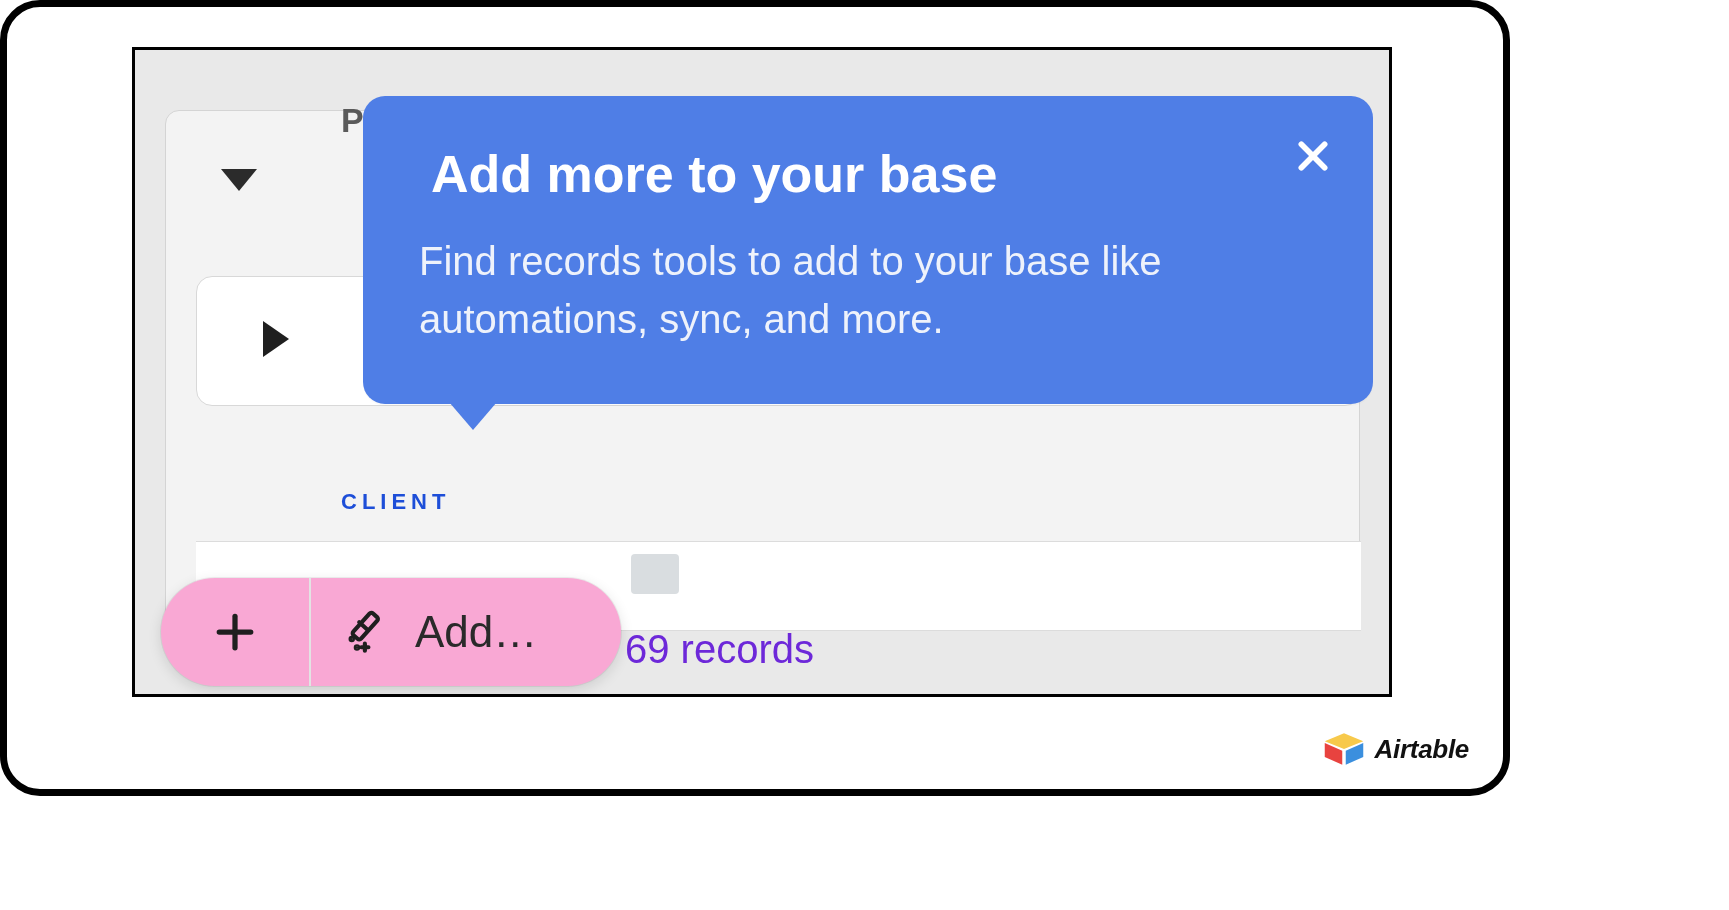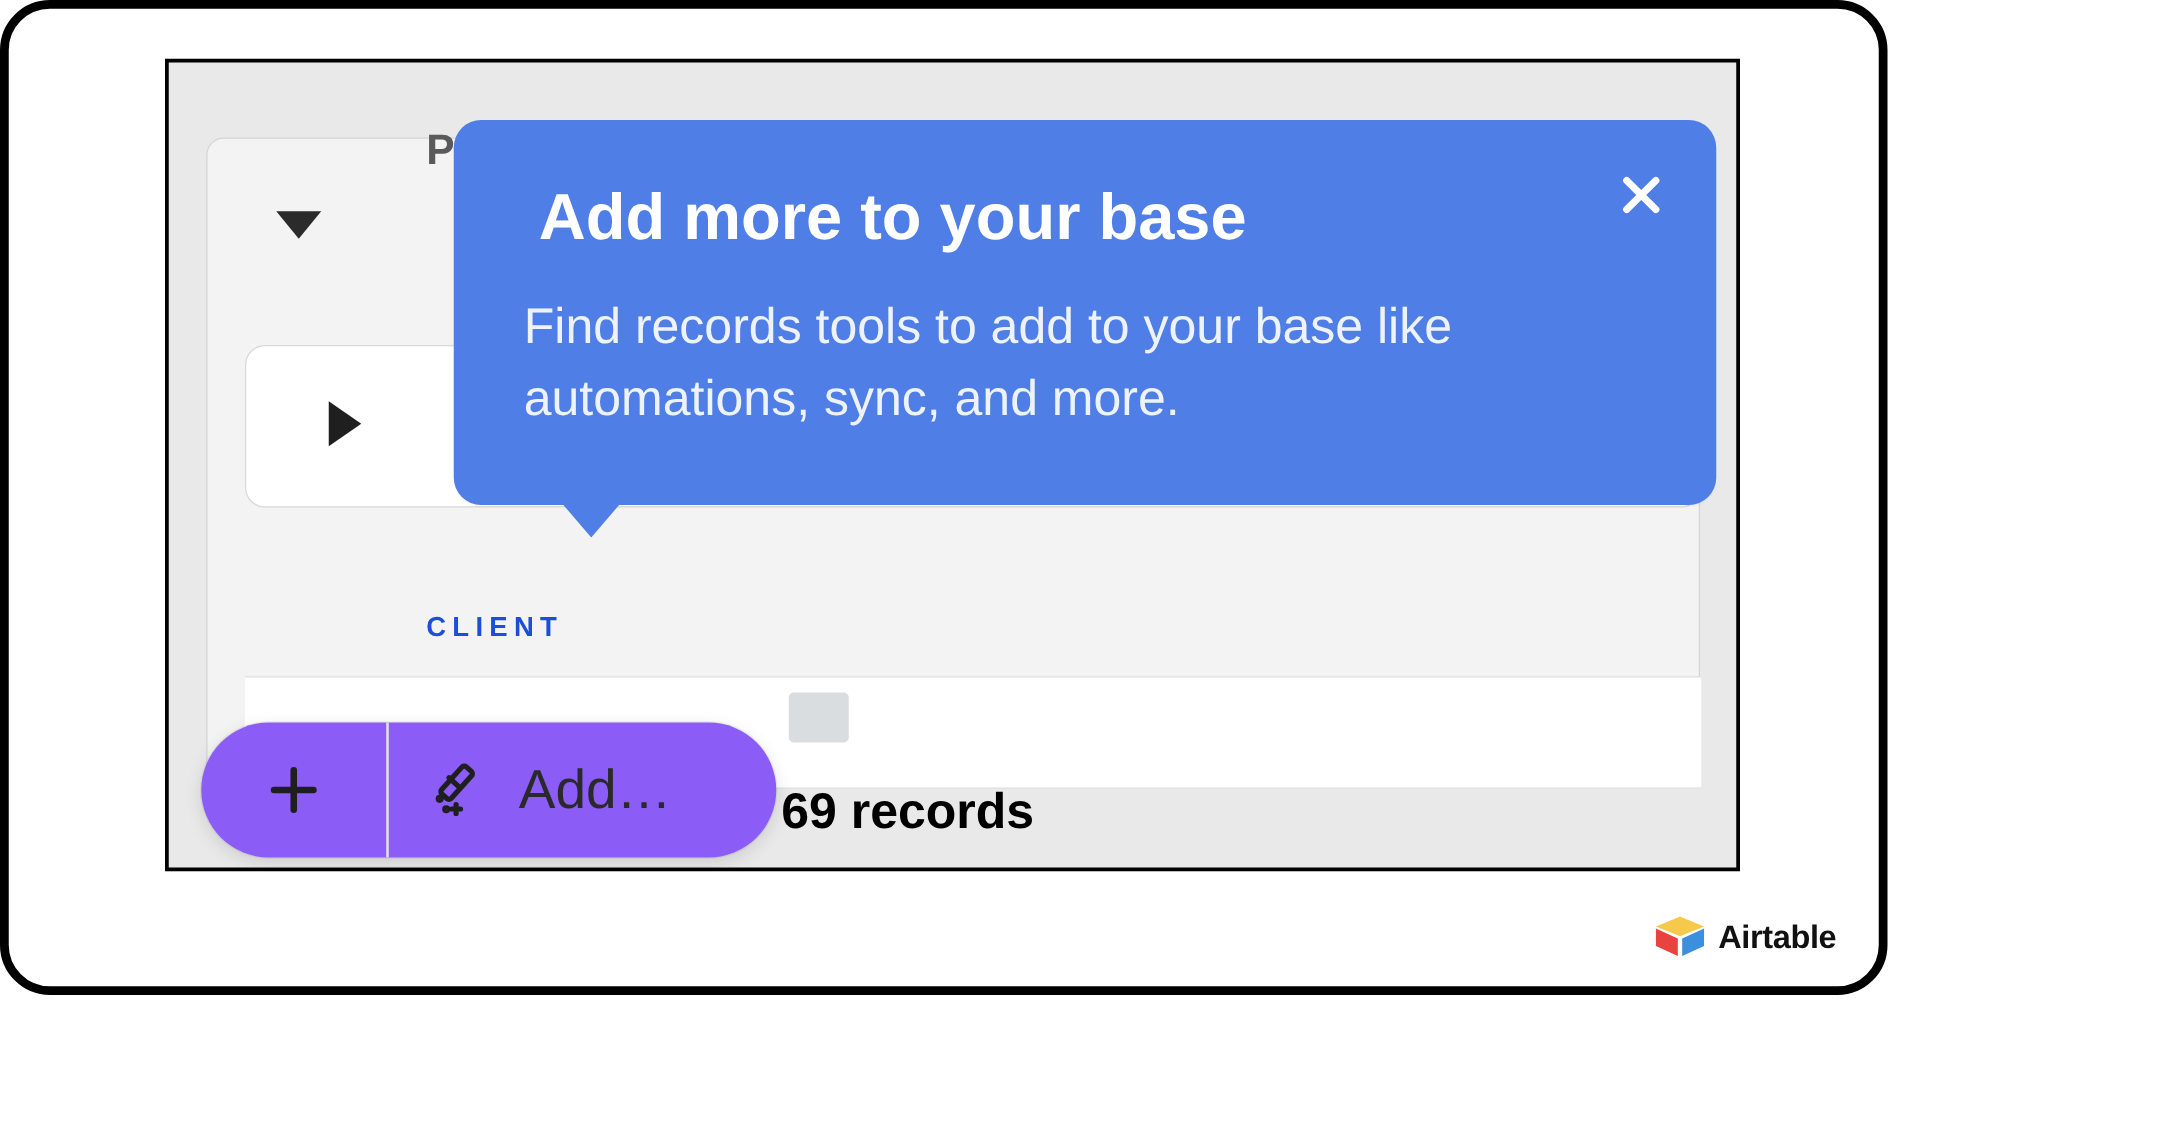--- a/index.html
+++ b/index.html
@@ -98,23 +98,22 @@
       position: absolute;
       left: 435px; top: 12px;
       width: 48px; height: 40px;
       background: #d9dde0;
       border-radius: 4px;
     }
     .records-count {
       position: absolute;
       left: 490px;
       bottom: 22px;
-      color: #000000;
+      color: #6d28d9;
       font-size: 40px;
-      font-weight: bold;
     }
 
     
     .tooltip {
       position: absolute;
       left: 228px;
       top: 46px;
       width: 1010px;
       background: #4f7ee6;
       border-radius: 22px;
@@ -153,21 +152,21 @@
       border-top: 28px solid #4f7ee6;
     }
 
     
     .add-pill {
       position: absolute;
       left: 26px;
       bottom: 8px;
       width: 460px;
       height: 108px;
-      background: #8b5cf6;
+      background: #f9a8d4;
       border-radius: 56px;
       box-shadow: 0 4px 14px rgba(0,0,0,0.12), 0 0 0 1px rgba(0,0,0,0.06);
       display: flex;
       align-items: center;
     }
     .add-pill .plus-seg {
       width: 150px;
       height: 100%;
       display: flex;
       align-items: center;
@@ -190,20 +189,21 @@
     }
 
     
     .footer-brand {
       position: absolute;
       right: 34px;
       bottom: 22px;
       display: flex;
       align-items: center;
       gap: 10px;
+      font-style: italic;
     }
     .footer-brand svg { width: 42px; height: 36px; }
     .footer-brand .brand-text {
       font-size: 26px;
       font-weight: 700;
       color: #111;
       letter-spacing: -0.3px;
     }
   </style>
 </head>

